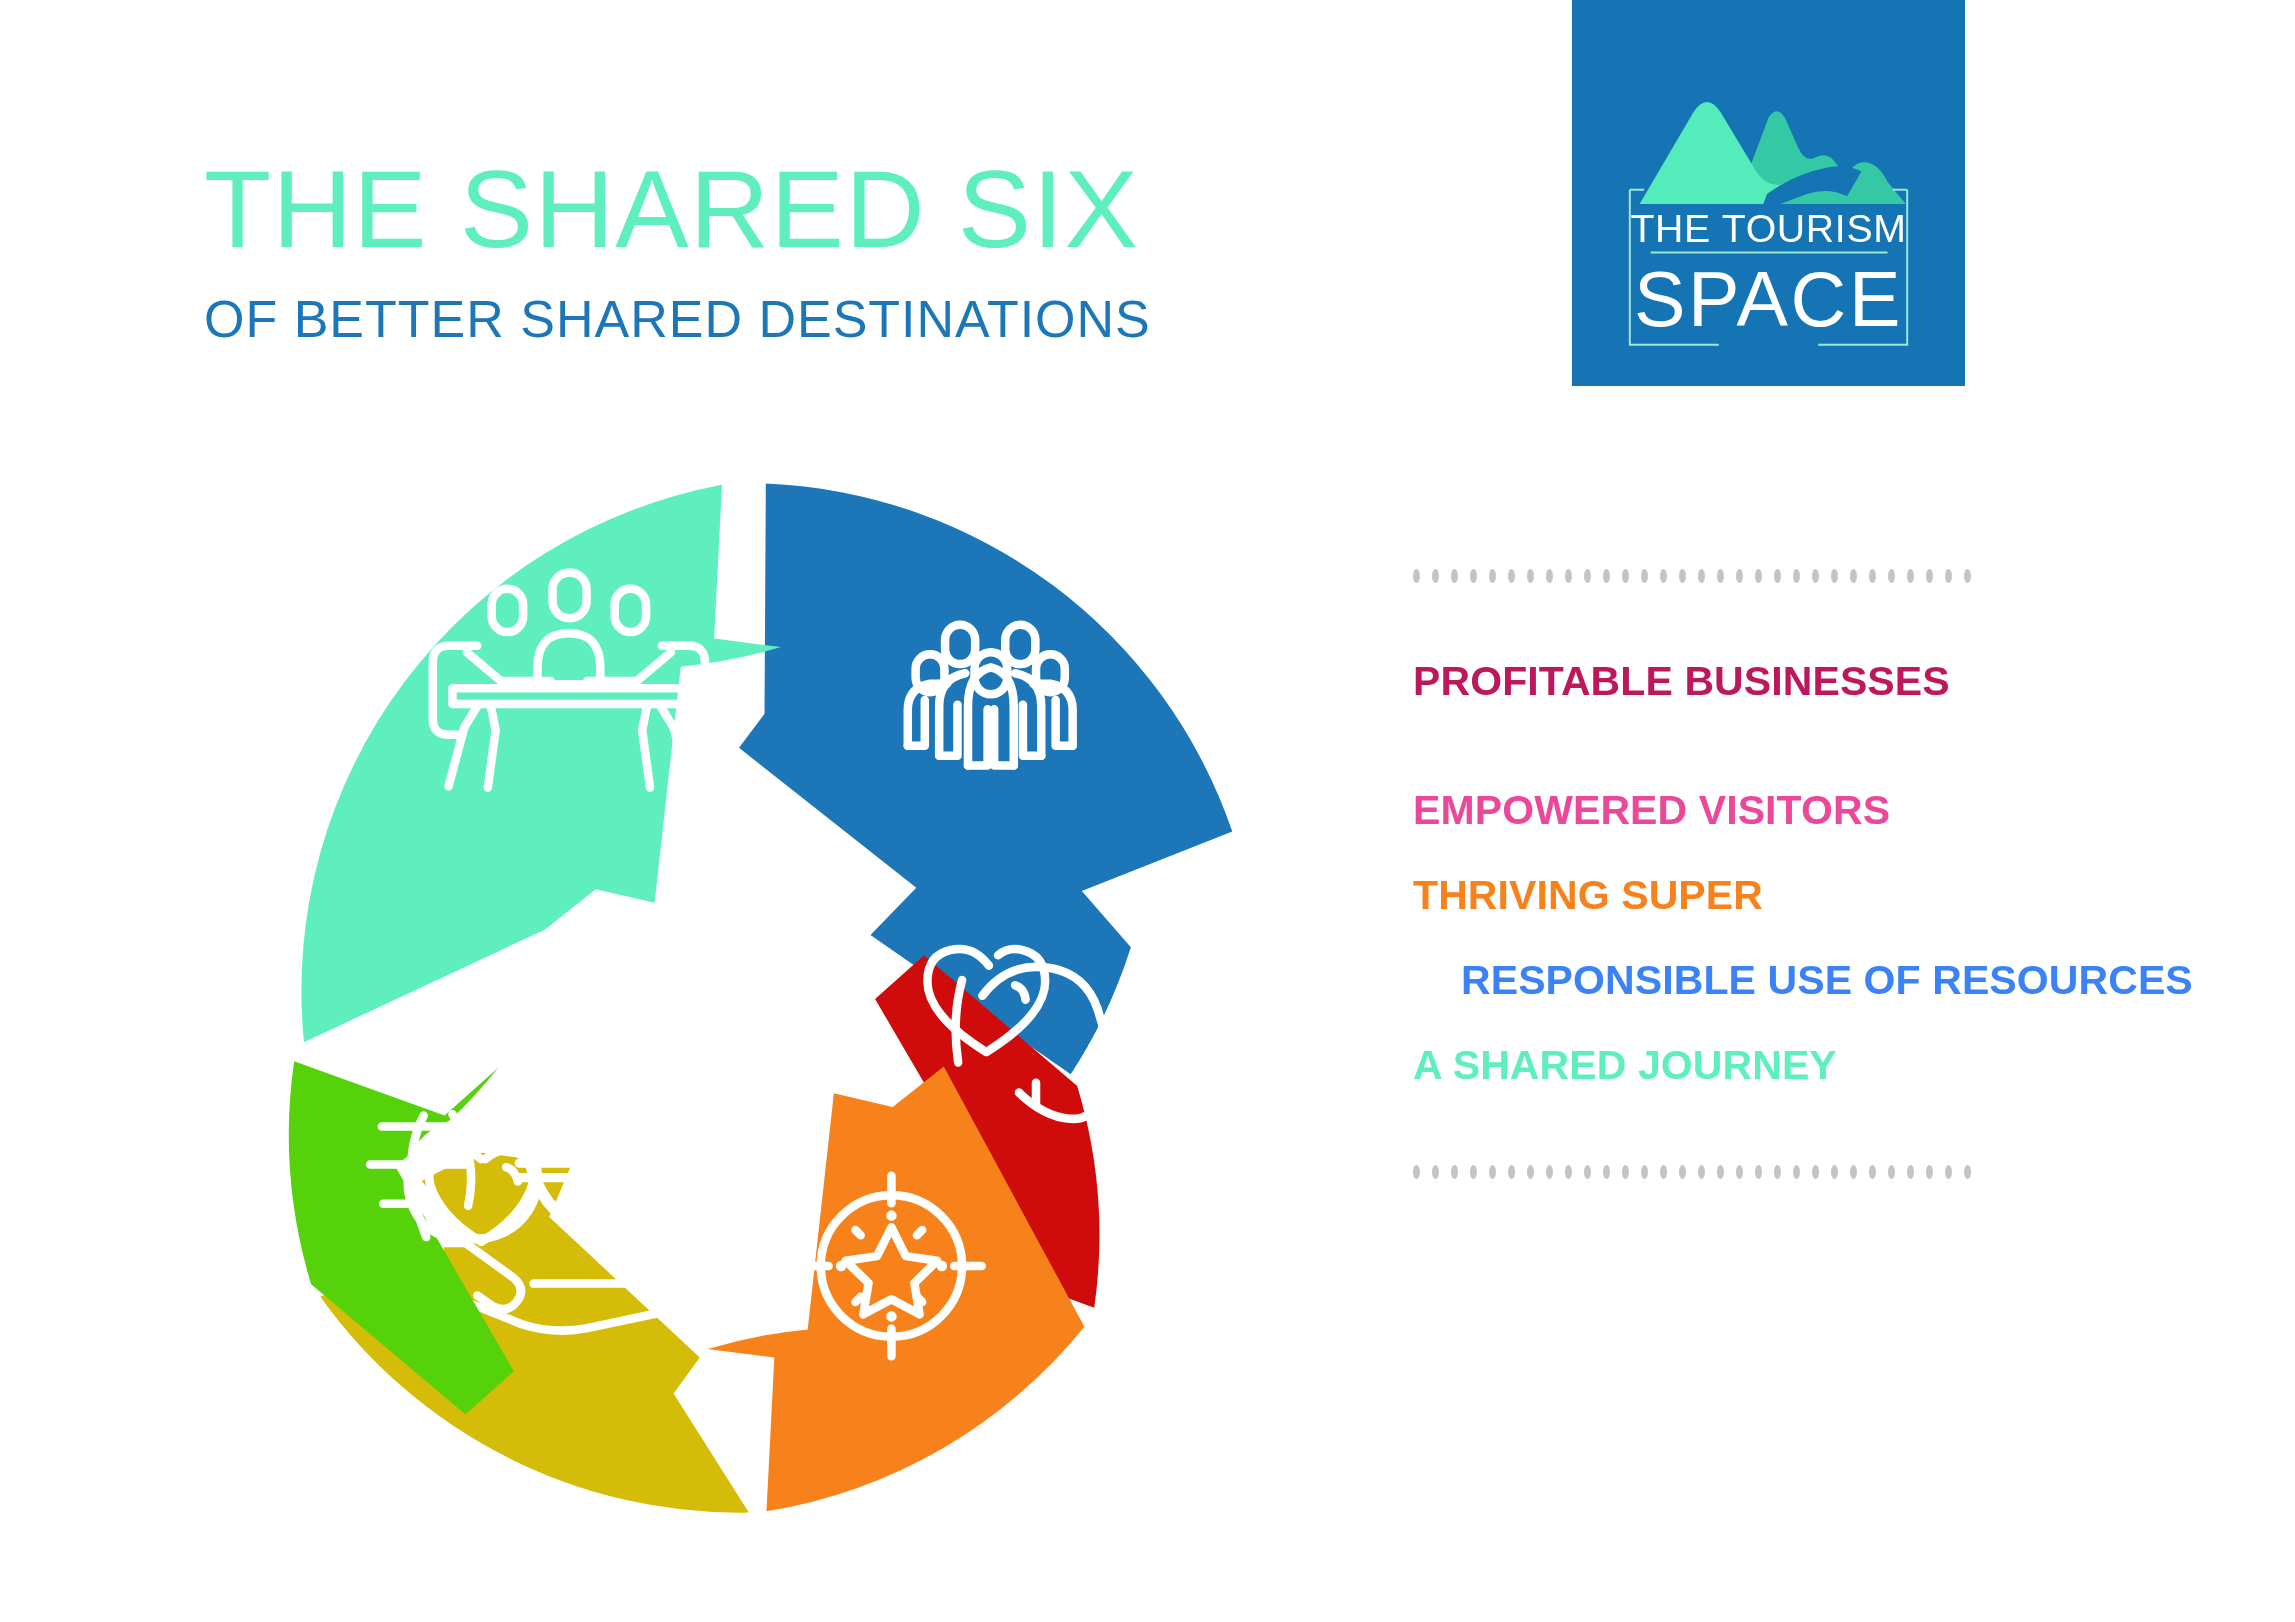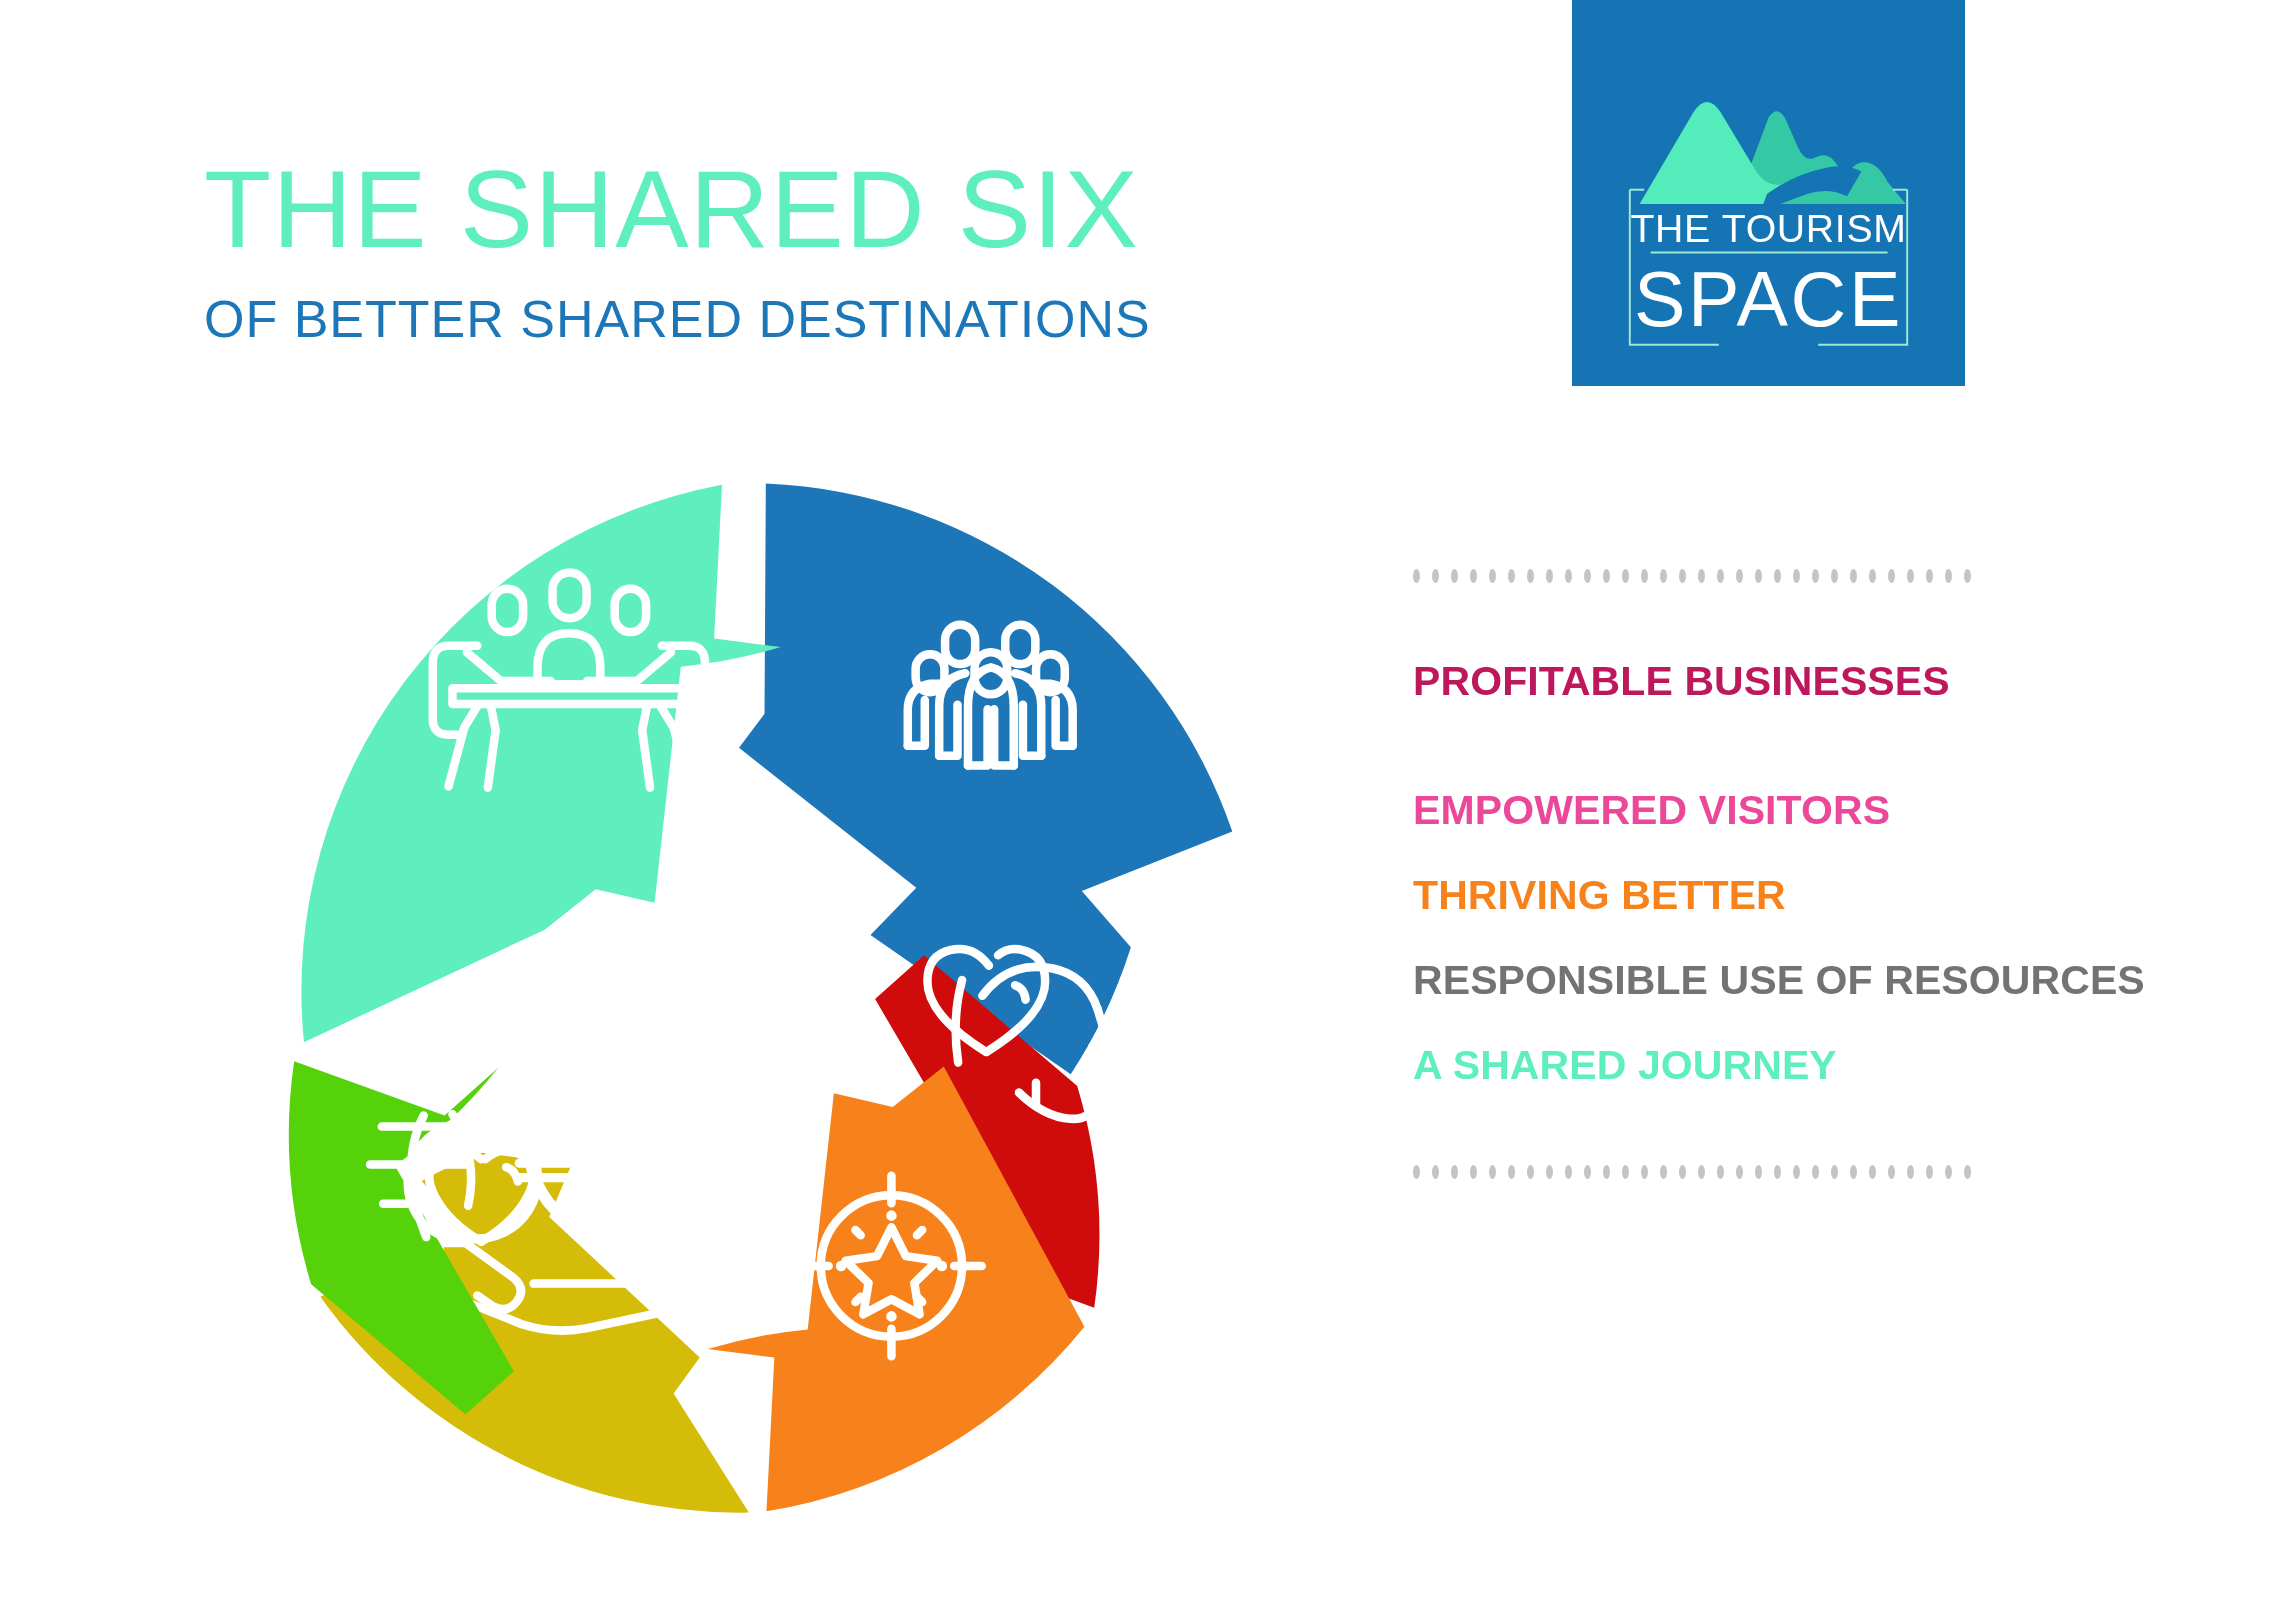--- a/index.html
+++ b/index.html
@@ -305,23 +305,23 @@
       <span class="dot" style="background: rgb(196, 196, 196);"></span>
       <span class="dot" style="background: rgb(196, 196, 196);"></span>
       <span class="dot" style="background: rgb(196, 196, 196);"></span>
     </div>
   <ul id="legend-list">
       <li style="color: #be185d;">PROFITABLE BUSINESSES</li>
       <div class="legend-spacer"></div>
       <div class="legend-spacer"></div>
       <li style="color: #ec4899;">EMPOWERED VISITORS</li>
       <div class="legend-spacer"></div>
-      <li style="color: rgb(247, 130, 27);">THRIVING BETTER</li>
-      <div class="legend-spacer"></div>
-      <li style="color: #737373;">RESPONSIBLE USE OF RESOURCES</li>
+      <li style="color: rgb(247, 130, 27);">THRIVING SUPER</li>
+      <div class="legend-spacer"></div>
+      <li style="color: #3b82f6; margin-left: 48px;">RESPONSIBLE USE OF RESOURCES</li>
       <div class="legend-spacer"></div>
       <li style="color: rgb(95, 239, 191);">A SHARED JOURNEY</li>
     </ul>
   <div id="dot-rule-bottom" class="dot-rule">
       <span class="dot" style="background: rgb(196, 196, 196);"></span>
       <span class="dot" style="background: rgb(196, 196, 196);"></span>
       <span class="dot" style="background: rgb(196, 196, 196);"></span>
       <span class="dot" style="background: rgb(196, 196, 196);"></span>
       <span class="dot" style="background: rgb(196, 196, 196);"></span>
       <span class="dot" style="background: rgb(196, 196, 196);"></span>

